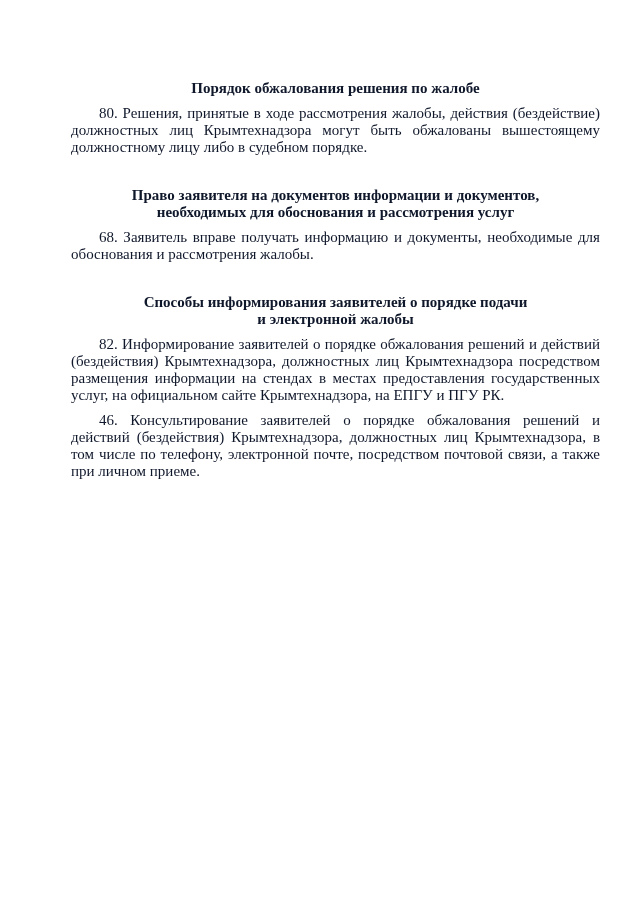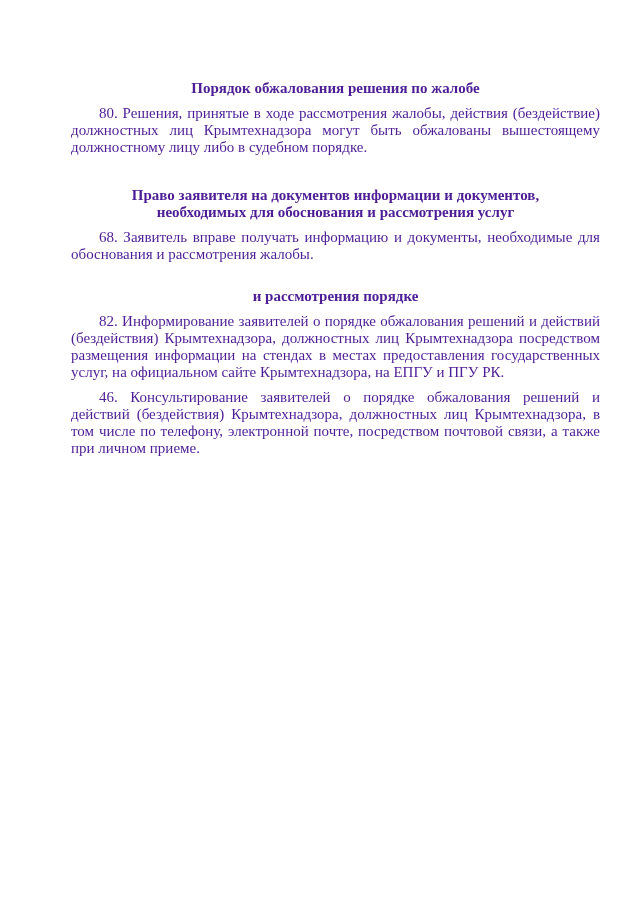--- a/index.html
+++ b/index.html
@@ -1,32 +1,33 @@
 <!DOCTYPE html>
 <html><head>
 <meta charset="utf-8">
 <style>
   html, body { margin: 0; padding: 0; background: #ffffff; }
   body { width: 639px; height: 905px; position: relative; overflow: hidden; }
   .page {
     position: absolute; left: 63px; top: 80px; width: 545px;
-    font-family: "Liberation Serif", serif; font-size: 15px; line-height: 17px; color: #4c1d95;
+    font-family: "Liberation Serif", serif; font-size: 15px; line-height: 17px; color: #0f172a;
   }
   .h { font-weight: bold; text-align: center; margin: 0; }
   .p { text-align: justify; text-indent: 28px; margin: 8px; }
   .last { text-align-last: left; }
   .gap { height: 17px; }
 </style>
 </head>
 <body>
 
 <div class="page">
   <div class="h">Порядок обжалования решения по жалобе</div>
   <div class="p last">80. Решения, принятые в ходе рассмотрения жалобы, действия (бездействие) должностных лиц Крымтехнадзора могут быть обжалованы вышестоящему должностному лицу либо в судебном порядке.</div>
   <div class="gap"></div>
   <div class="h" style="margin-top:6px">Право заявителя на документов информации и документов,</div>
   <div class="h">необходимых для обоснования и рассмотрения услуг</div>
   <div class="p last">68. Заявитель вправе получать информацию и документы, необходимые для обоснования и рассмотрения жалобы.</div>
   <div class="gap"></div>
-  <div class="h">и рассмотрения порядке</div>
+  <div class="h" style="margin-top:6px">Способы информирования заявителей о порядке подачи</div>
+  <div class="h">и электронной жалобы</div>
   <div class="p last">82. Информирование заявителей о порядке обжалования решений и действий (бездействия) Крымтехнадзора, должностных лиц Крымтехнадзора посредством размещения информации на стендах в местах предоставления государственных услуг, на официальном сайте Крымтехнадзора, на ЕПГУ и ПГУ РК.</div>
   <div class="p last">46. Консультирование заявителей о порядке обжалования решений и действий (бездействия) Крымтехнадзора, должностных лиц Крымтехнадзора, в том числе по телефону, электронной почте, посредством почтовой связи, а также при личном приеме.</div>
 </div>
 
 </body></html>

